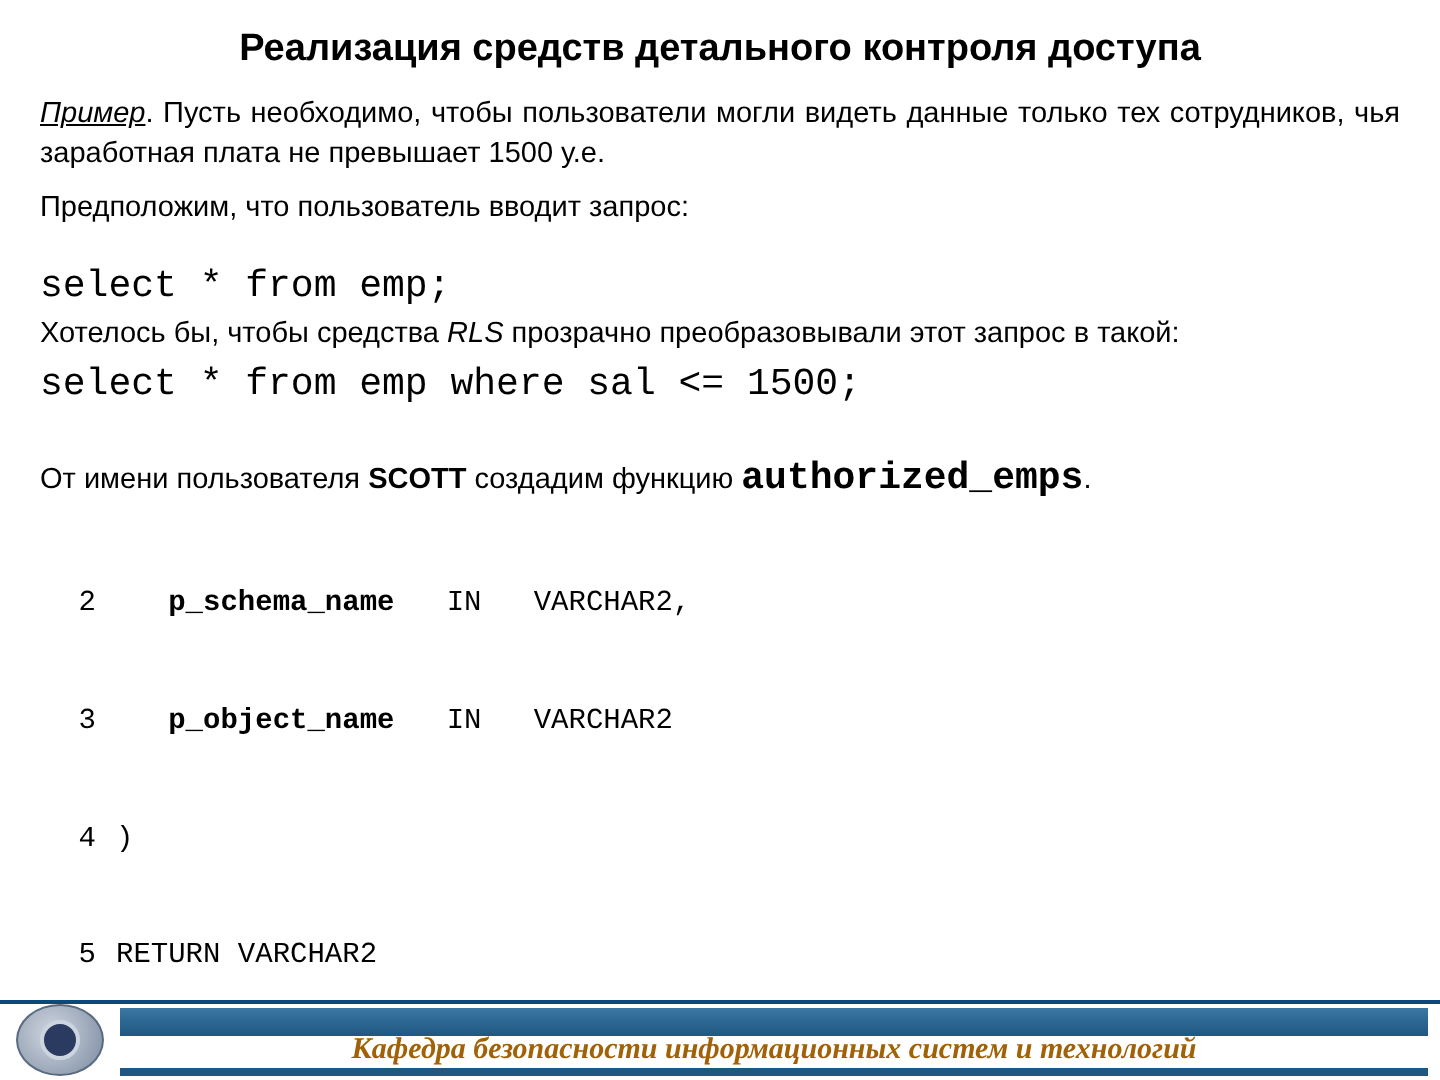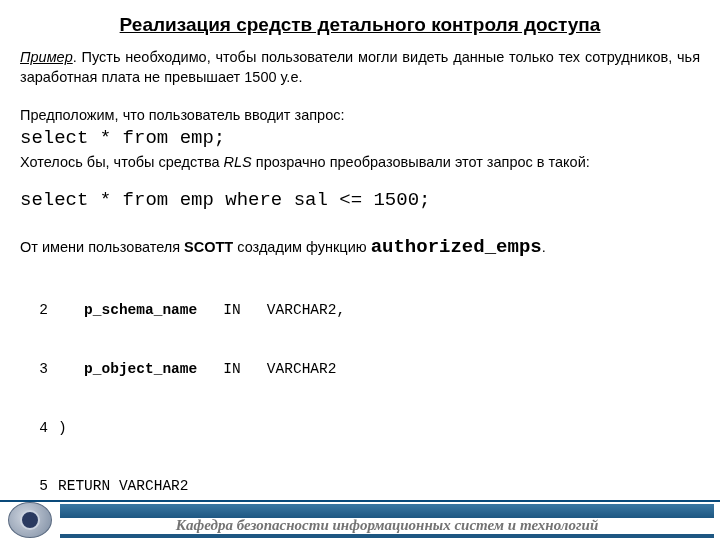--- a/index.html
+++ b/index.html
@@ -1,49 +1,49 @@
 <!DOCTYPE html>
 <html><head>
 <meta charset="utf-8">
 <style>
   * { box-sizing: border-box; margin: 0; padding: 0; }
   html, body { width: 720px; height: 540px; font-family: Arial, sans-serif; background: #fff; color: #000; }
   .slide { width: 720px; height: 540px; position: relative; padding: 14px 20px 0 20px; }
-  .title { text-align: center; font-size: 19px; font-weight: bold; margin-bottom: 12px; text-decoration: underline; }
-  .para { font-size: 14.5px; line-height: 1.35; text-align: justify; margin-bottom: 19px; }
+  .title { text-align: center; font-size: 19px; font-weight: bold; margin-bottom: 12px; }
+  .para { font-size: 14.5px; line-height: 1.35; text-align: justify; margin-bottom: 8px; }
   .em { font-style: italic; text-decoration: underline; }
   .rls { font-style: italic; }
   .mono { font-family: "Courier New", monospace; font-size: 19px; line-height: 1.35; white-space: pre; }
   .bold { font-weight: bold; }
   .code-block { font-family: "Courier New", monospace; font-size: 14.5px; line-height: 1.35; white-space: pre; margin-top: 2px; }
   .code-line { display: flex; }
   .ln { width: 38px; text-align: right; padding-right: 10px; display: inline-block; }
   .footer { position: absolute; left: 0; bottom: 0; width: 720px; height: 40px; display: flex; align-items: center; border-top: 2px solid #0a4a7a; }
   .footer-bar-top { position: absolute; left: 60px; right: 6px; top: 2px; height: 14px; background: linear-gradient(#3a77a2,#1e5782); }
   .footer-bar-bot { position: absolute; left: 60px; right: 6px; bottom: 2px; height: 4px; background: #1e5782; }
-  .footer-text { position: absolute; left: 60px; right: 6px; top: 15px; bottom: 6px; display: flex; align-items: center; justify-content: center; font-style: italic; font-weight: bold; color: #737373; font-size: 15px; font-family: "Times New Roman", serif; }
+  .footer-text { position: absolute; left: 60px; right: 6px; top: 15px; bottom: 6px; display: flex; align-items: center; justify-content: center; font-style: italic; font-weight: bold; color: #a16207; font-size: 15px; font-family: "Times New Roman", serif; }
   .logo { position: absolute; left: 8px; bottom: 2px; width: 44px; height: 36px; border-radius: 50%; background: radial-gradient(circle at 40% 40%, #d0d6e0, #7a8aa0); border: 1px solid #5a6a80; display: flex; align-items: center; justify-content: center; }
   .logo-inner { width: 20px; height: 20px; border-radius: 50%; background: #2a3a60; border: 2px solid #ccd4e0; }
   .mb6 { margin-bottom: 6px; }
 </style>
 </head>
 <body>
 
 <div class="slide">
 
   <div class="title">Реализация средств детального контроля доступа</div>
 
   <div class="para">
     <span class="em">Пример</span><span>. Пусть необходимо, чтобы пользователи могли видеть данные только тех сотрудников, чья заработная плата не превышает 1500 у.е.</span>
   </div>
 
-  <div class="para" style="margin-bottom:0;">Предположим, что пользователь вводит запрос:</div>
+  <div class="para" style="margin-bottom:16px;">Предположим, что пользователь вводит запрос:</div>
   <div class="mono">select * from emp;</div>
 
-  <div class="para" style="margin-top:2px; margin-bottom:15px;">
+  <div class="para" style="margin-top:2px; margin-bottom:2px;">
     <span>Хотелось бы, чтобы средства </span><span class="rls">RLS</span><span> прозрачно преобразовывали этот запрос в такой:</span>
   </div>
   <div class="mono mb6">select * from emp where sal &lt;= 1500;</div>
 
   <div class="para" style="margin-bottom:2px;margin-top:21px;">
     <span>От имени пользователя </span><span class="bold">SCOTT</span><span> создадим функцию </span><span class="mono bold">authorized_emps</span><span>.</span>
   </div>
 
   <div class="code-block">
     <div class="code-line"><span class="ln">2</span><span>   </span><span class="bold">p_schema_name</span><span>   IN   VARCHAR2,</span></div>

